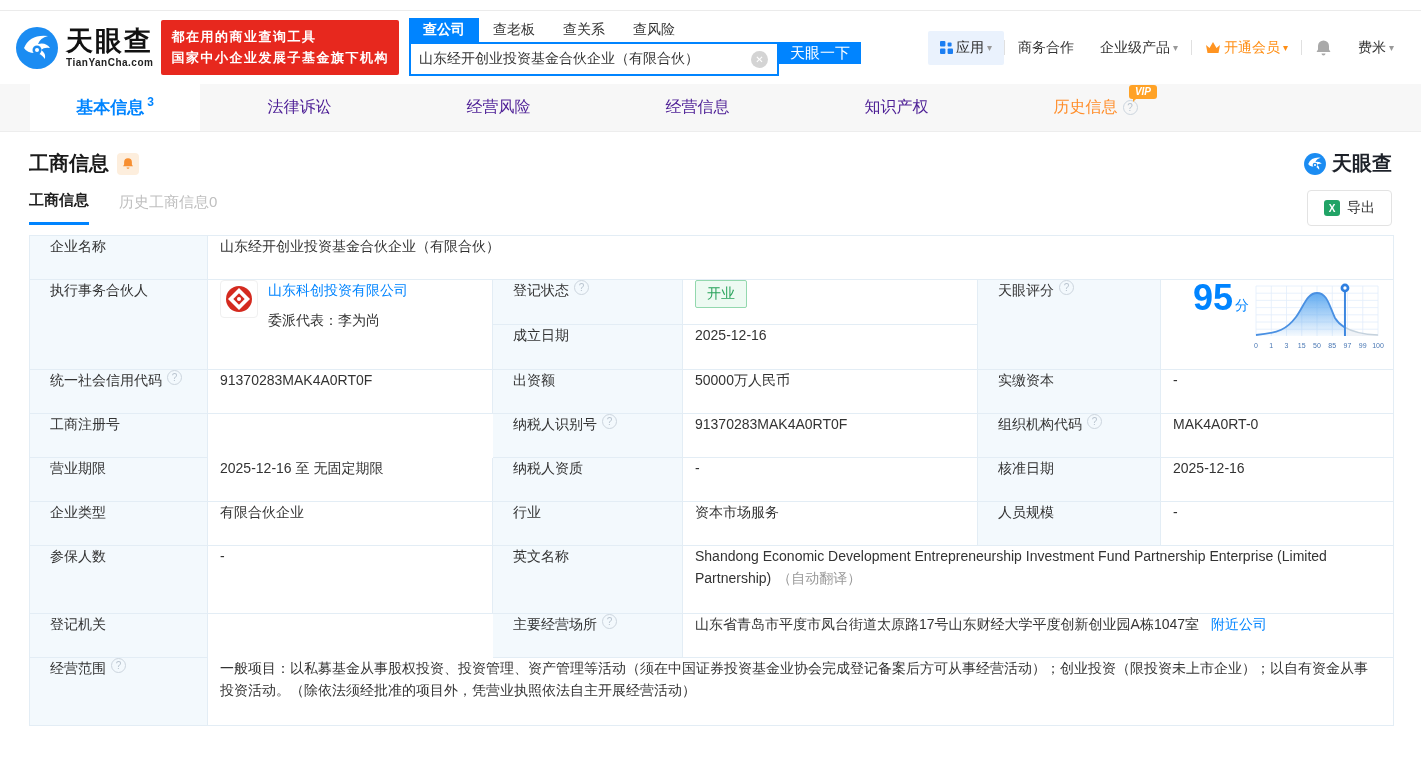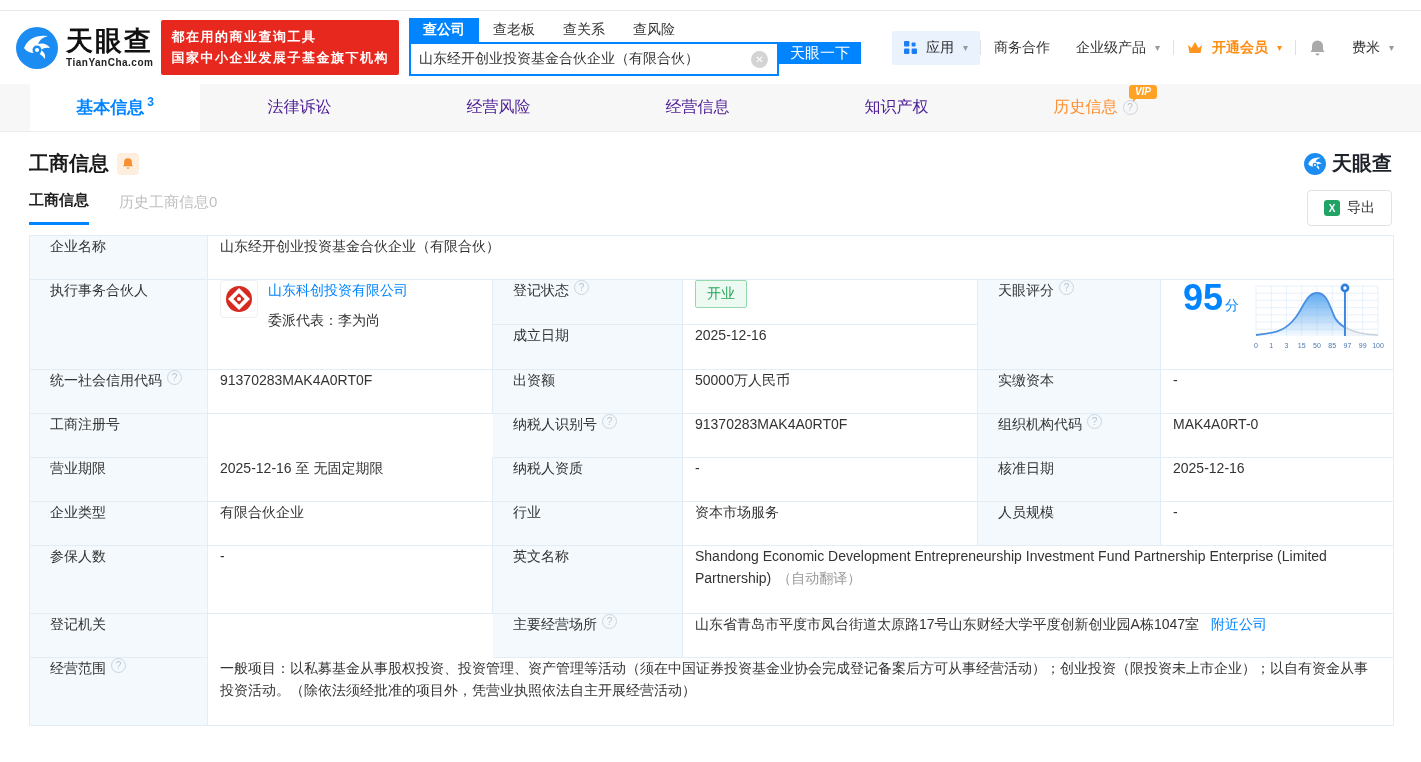--- a/index.html
+++ b/index.html
@@ -24,26 +24,26 @@
   .search-box { width:370px; height:34px; border:2px solid #0084ff; background:#fff;
                 display:flex; align-items:center; }
   .search-input { flex:1; border:none; outline:none; font-size:14px; color:#333;
                   padding:0 8px; font-family:inherit; background:transparent; }
   .clear-icon { width:17px; height:17px; border-radius:50%; background:#d4d4d4; color:#fff;
                 font-size:10px; display:flex; align-items:center; justify-content:center;
                 margin-right:9px; cursor:pointer; }
   .search-btn { width:82px; height:22px; background:#0084ff; color:#fff; font-size:15px;
                 border:none; cursor:pointer; font-family:inherit; }
   .top-nav { display:flex; align-items:center; margin-left:auto; gap:0; }
-  .nav-item { display:flex; align-items:center; gap:9px; font-size:14px; color:#333;
+  .nav-item { display:flex; align-items:center; gap:3px; font-size:14px; color:#333;
               padding:0 13px; cursor:pointer; white-space:nowrap; }
   .nav-sep { width:1px; height:15px; background:#e0e0e0; }
   .caret { font-size:10px; color:#999; }
   .apps-item { background:#eaf2fd; border-radius:2px; padding:8px 12px; color:#2b2b2b; }
-  .vip-nav { color:#ff8e14; font-weight:bold; }
+  .vip-nav { color:#ff8e14; font-weight:normal; }
   .vip-nav .caret { color:#ff8e14; }
 
   
   .main-tabs { height:48px; background:#f7f7f7; display:flex; border-bottom:1px solid #ededed; padding-left:30px; }
   .main-tab { width:199px; display:flex; align-items:center; justify-content:center;
               font-size:16px; color:#4c1d95; cursor:pointer; position:relative; }
   .main-tab.active { background:#fff; color:#0084ff; font-weight:bold; font-size:17px; width:170px; }
   .main-tab .sup { font-size:12px; color:#0084ff; margin-left:3px; transform:translateY(-6px); }
   .main-tab.vip-tab { color:#ff8e2b; }
   .vip-badge { position:absolute; top:1px; right:38px; background:#ffa226; color:#fff;
@@ -84,21 +84,21 @@
   .cell { border-right:1px solid #e3edf5; border-bottom:1px solid #e3edf5;
           display:flex; align-items:flex-start; padding:0 12px; background:#fff; line-height:1.55; }
   .cell.lab { background:#f3f9fd; padding-left:20px; color:#333; }
   .link { color:#0084ff; cursor:pointer; text-decoration:none; }
   .status-badge { display:inline-block; padding:2px 11px; background:#edfaf2;
                   border:1px solid #93d8ae; color:#2aa35c; border-radius:2px; font-size:14px; }
   .partner-cell { gap:10px; }
   .partner-logo { width:38px; height:38px; border:1px solid #f0f0f0; border-radius:4px;
                   display:flex; align-items:center; justify-content:center; flex:none; }
   .partner-lines { display:flex; flex-direction:column; gap:8px; }
-  .score-cell { justify-content:flex-end; gap:10px; padding-right:4px; }
+  .score-cell { justify-content:flex-end; padding-right:4px; }
   .score-num { font-size:36px; font-weight:bold; color:#0084ff; line-height:1; }
   .score-unit { font-size:14px; color:#0084ff; margin-left:2px; }
   .muted { color:#999; margin-left:6px; }
   .addr-link { margin-left:12px; white-space:nowrap; }
 </style>
 </head>
 <body>
 
 <div class="top-line"></div>
 

